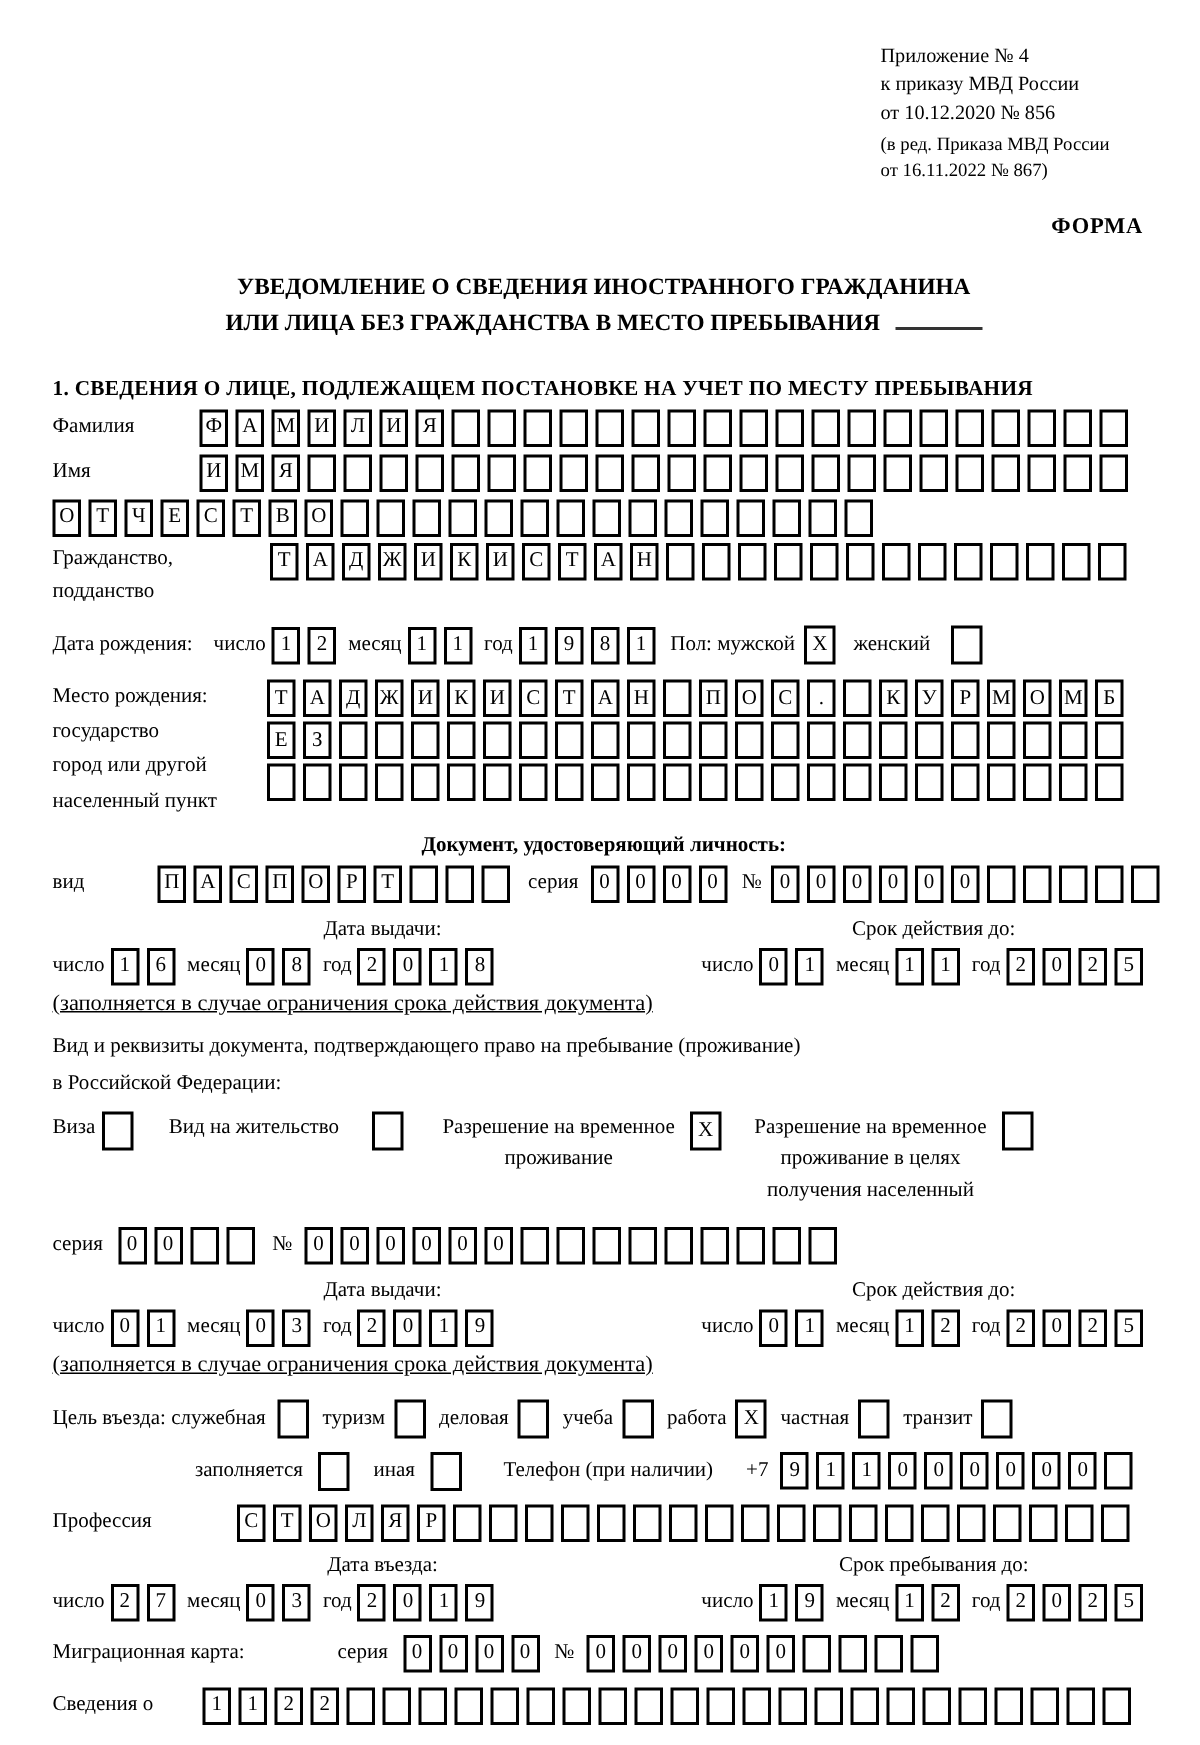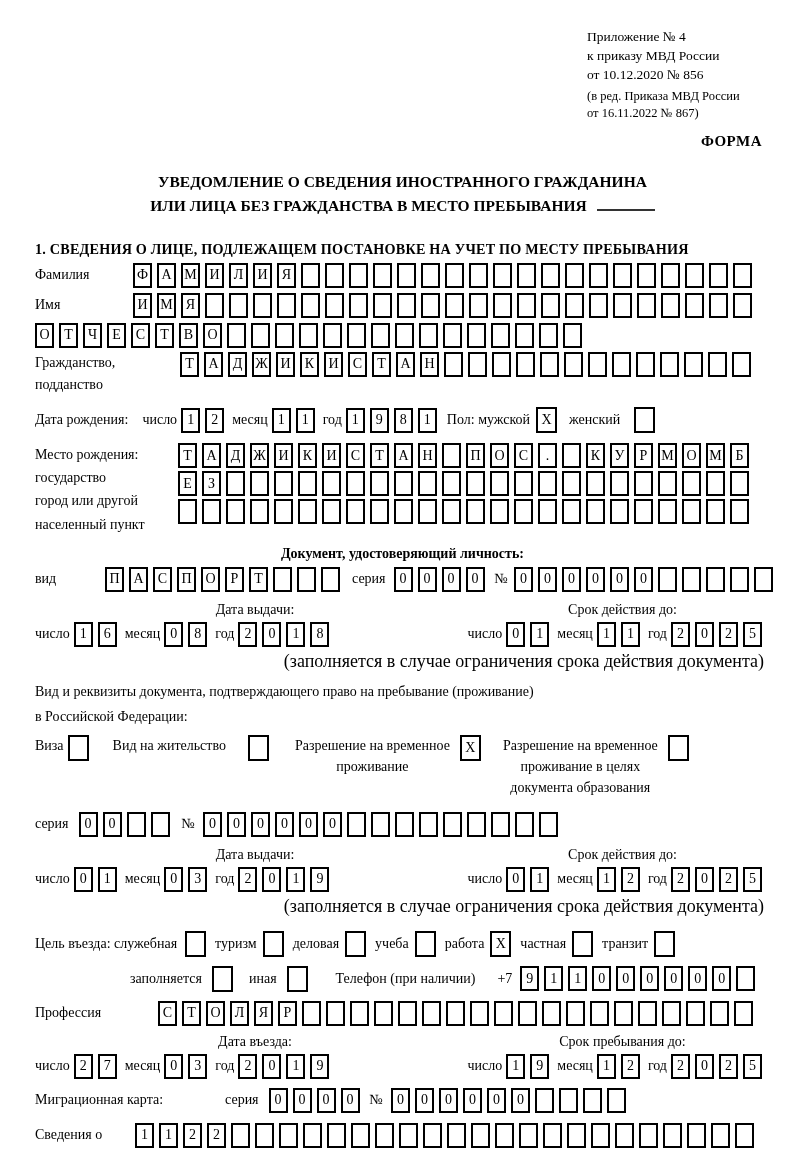--- a/index.html
+++ b/index.html
@@ -11,21 +11,21 @@
     background: #fff;
     color: #000;
     font-family: "Liberation Serif", "DejaVu Serif", serif;
     font-size: 14px;
     padding: 28px 30px 0 35px;
     overflow: hidden;
   }
   
   .annex { margin-left: 552px; line-height: 1.4; font-size: 13.5px; }
   .annex-note { margin-left: 552px; line-height: 1.35; font-size: 12.5px; margin-top: 3px; }
-  .forma { text-align: right; padding-right: 8px; font-weight: bold; font-size: 15px; margin-top: 12px; letter-spacing: .5px; }
+  .forma { text-align: right; padding-right: 8px; font-weight: bold; font-size: 15px; margin-top: 22px; letter-spacing: .5px; }
   .title { text-align: center; font-weight: bold; font-size: 15.5px; margin-top: 20px; line-height: 1.5; }
   .title .blank-line { display:inline-block; width: 58px; border-bottom: 2px solid #333; height: 12px; margin-left: 10px; }
   .section-heading { font-weight: bold; font-size: 14.2px; margin-top: 24px; letter-spacing: .2px; }
 
   
   .cells { display: inline-flex; gap: 5px; vertical-align: middle; flex: none; }
   .cell {
     width: 19px; height: 25px; flex: none;
     border: 2px solid #000;
     display: inline-flex; align-items: center; justify-content: center;
@@ -49,21 +49,21 @@
 
   
   .dgroup { display: inline-flex; align-items: center; }
   .dgroup .dl { margin: 0 4px 0 8px; }
   .dgroup .dl:first-child { margin-left: 0; }
   .dates-head { display: flex; margin-top: 10px; }
   .dates-head .lh { width: 440px; text-align: center; }
   .dates-head .rh { flex: 1; text-align: center; }
   .dates-row { display: flex; margin-top: 4px; }
   .dates-row .rg { margin-left: auto; margin-right: 8px; }
-  .restrict-note { text-align: right; padding-right: 6px; font-size: 18px; margin-top: 4px; }
+  .restrict-note { text-align: left; padding-right: 6px; font-size: 15px; margin-top: 4px; text-decoration: underline; }
 
   .doc-heading { text-align: center; font-weight: bold; margin-top: 10px; }
   .plain-line { margin-top: 12px; }
 
   
   .permits { display: flex; align-items: flex-start; margin-top: 10px; }
   .permit { display: flex; align-items: flex-start; }
   .permit .ptext { text-align: center; line-height: 1.5; }
   .permit .cb { margin-left: 8px; }
 
@@ -449,21 +449,21 @@
         <div>проживание</div>
       </span>
       <span class="cells cb" style="margin-left:10px;">
           <span class="cell">X</span>
         </span>
     </span>
     <span class="permit" style="margin-left:22px;">
       <span class="ptext">
         <div>Разрешение на временное</div>
         <div>проживание в целях</div>
-        <div>документа образования</div>
+        <div>получения населенный</div>
       </span>
       <span class="cells cb" style="margin-left:10px;">
           <span class="cell"></span>
         </span>
     </span>
   </div>
 
   <div class="f-row" style="margin-top:14px;">
     <span>серия</span>
     <span class="cells" style="margin-left:10px;">

